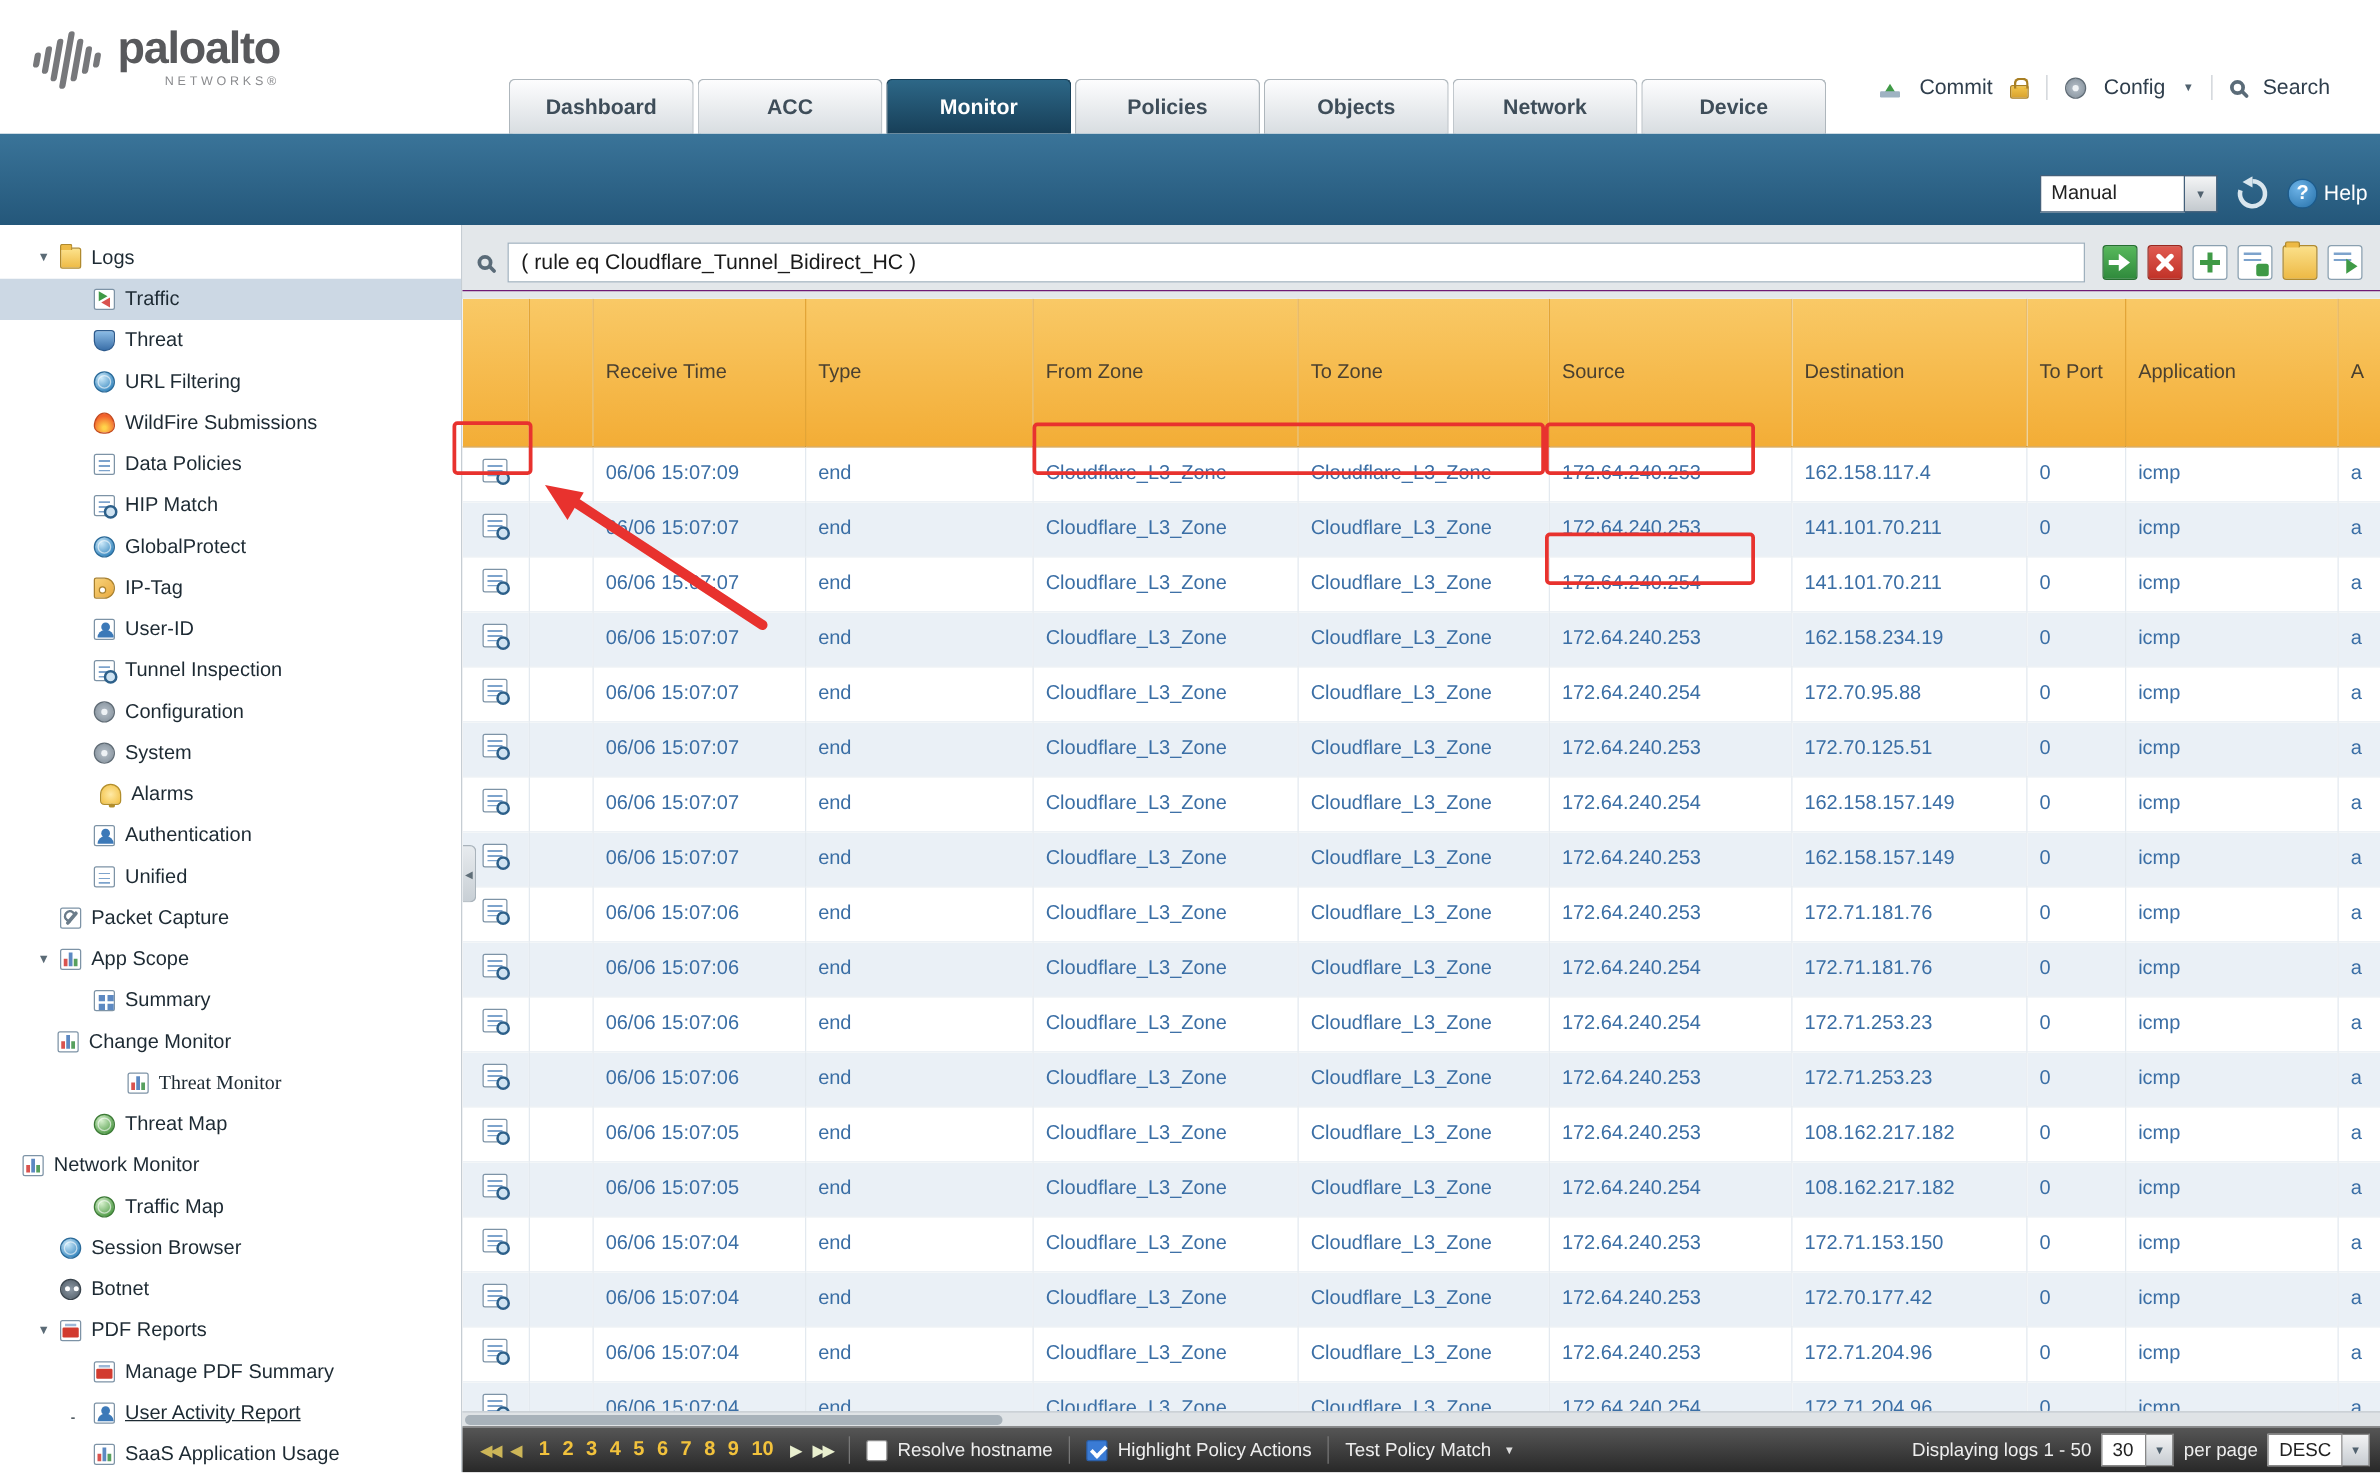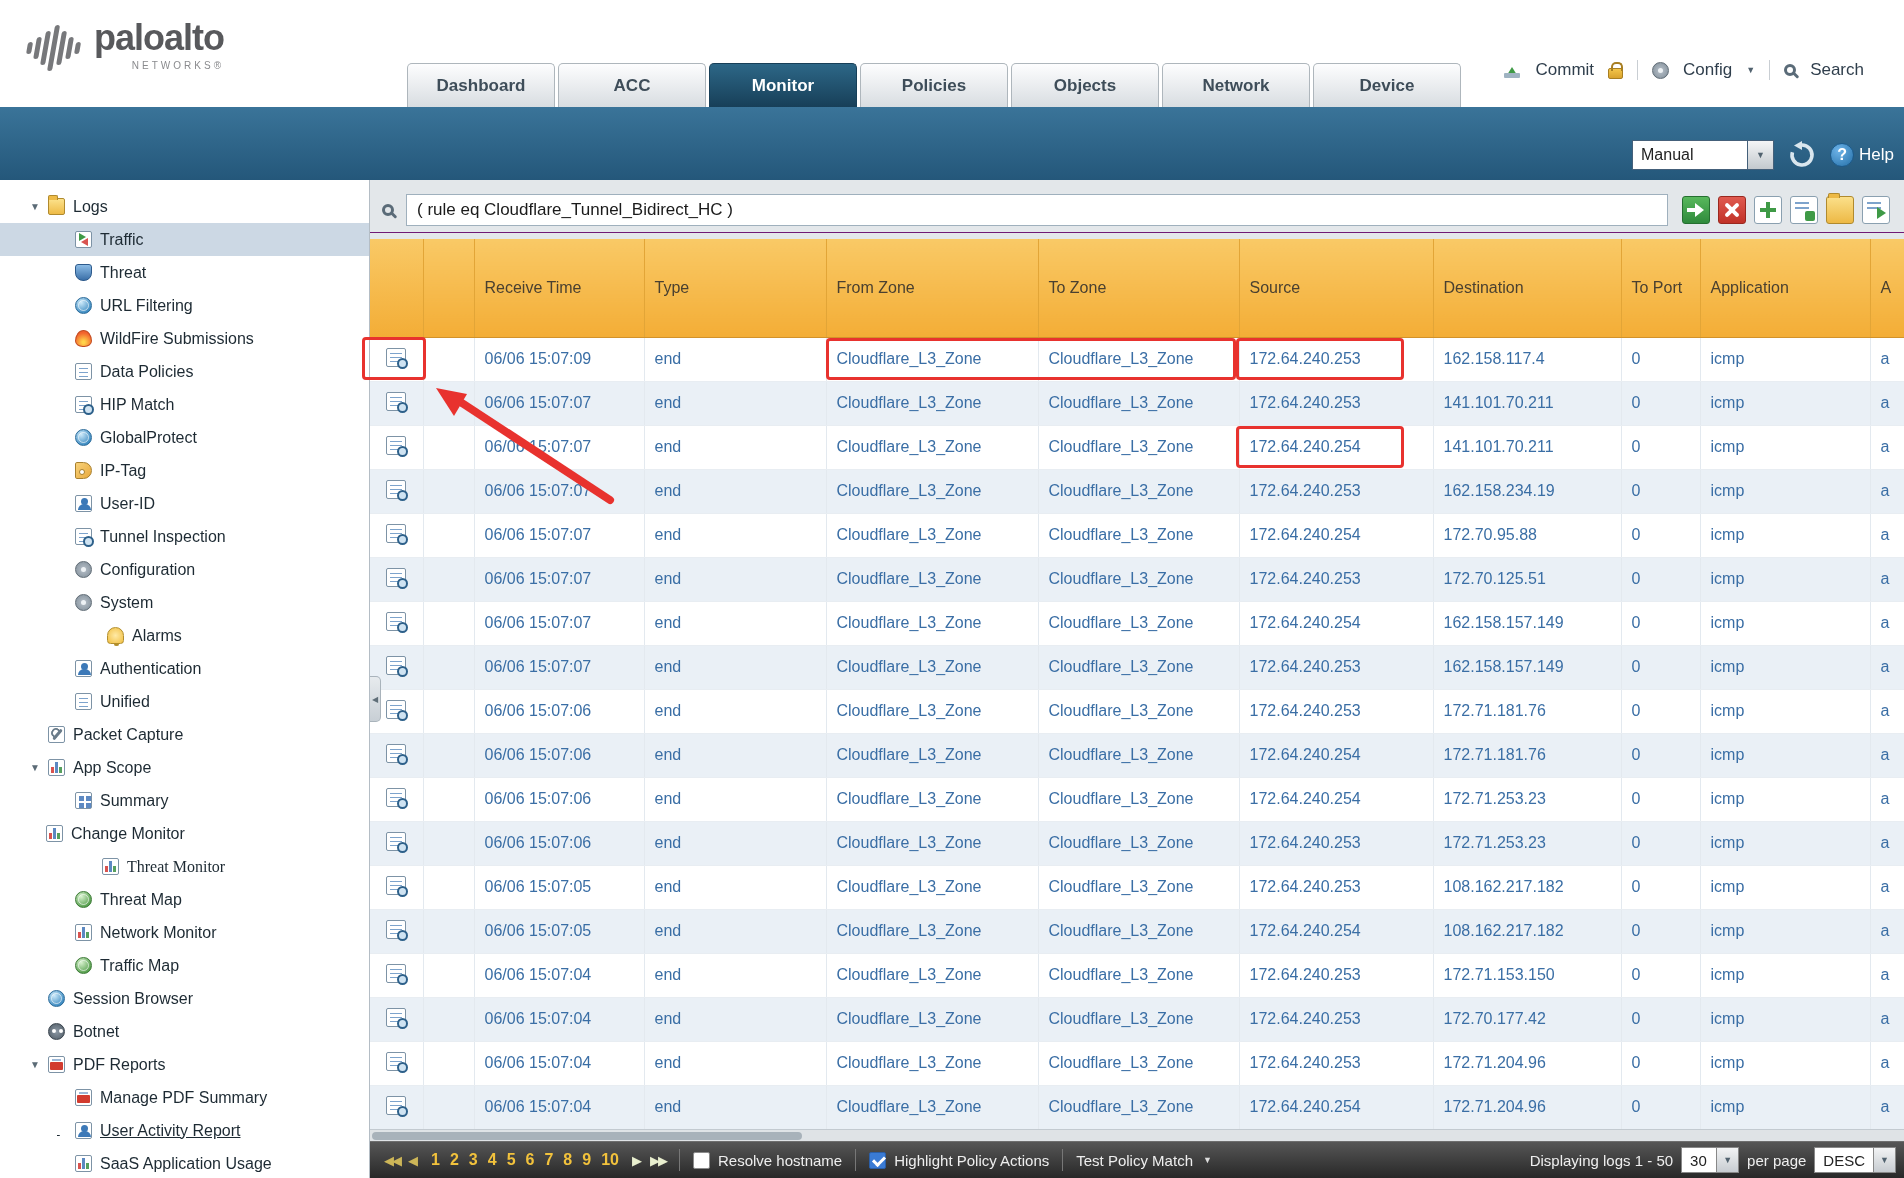--- a/index.html
+++ b/index.html
@@ -104,21 +104,21 @@
   .fbtn-save::after { content:""; position:absolute; right:2px; bottom:2px; width:10px; height:10px; background:#3f9a46; border-radius:2px; }
   .fbtn-open { background:linear-gradient(#fbe08a,#edb945); border:1px solid #b08a2e; }
   .fbtn-open::before { content:""; position:absolute; top:-4px; left:1px; width:10px; height:4px; background:#edb945; border:1px solid #b08a2e; border-bottom:none; border-radius:2px 2px 0 0; }
   .fbtn-export { background:#fff; border:1px solid #8aa0b0; }
   .fbtn-export::before { content:""; position:absolute; left:4px; right:8px; top:5px; height:10px; background:repeating-linear-gradient(to bottom,#7da3cc 0 2px,transparent 2px 5px); }
   .fbtn-export::after { content:""; position:absolute; right:-3px; bottom:4px; border:6px solid transparent; border-left:9px solid #3f9a46; }
 
   
   .tblwrap { position:absolute; top:59px; left:0; right:0; bottom:49px; overflow:hidden; background:#fff; }
   table.logs { border-collapse:collapse; table-layout:fixed; width:1534px; }
-  table.logs thead th { height:98px; background:linear-gradient(#f9c966,#f3ad36); color:#4a4030; font-size:16px; font-weight:normal;
+  table.logs thead th { height:118px; background:linear-gradient(#f9c966,#f3ad36); color:#4a4030; font-size:16px; font-weight:normal;
       text-align:left; padding:0 10px; border-right:1px solid #e2a537; border-bottom:1px solid #d2922a; white-space:nowrap; overflow:hidden; cursor:pointer; }
   table.logs tbody td { height:44px; font-size:16px; color:#3a6ea5; padding:0 10px; border-right:1px solid #e3e9ef;
       border-bottom:1px solid #e8edf2; white-space:nowrap; overflow:hidden; background:#fff; }
   table.logs tbody tr.alt td { background:#eaf0f6; }
   table.logs td.iconcell { text-align:center; padding:0; }
   table.logs td.iconcell .ic { margin:0; width:20px; height:19px; cursor:pointer; }
 
   .hscroll { position:absolute; left:0; right:0; bottom:37px; height:12px; background:#dfe3e6; border-top:1px solid #c3cad0; }
   .hscroll .thumb { position:absolute; left:2px; top:2px; width:430px; height:8px; background:#a8b2ba; border-radius:4px; }
 
@@ -275,21 +275,21 @@
         <div class="trow" style="padding-left: 57px;">
           <span class="exp">&nbsp;</span>
           <span class="ic ic-gear"></span>
           <span>Configuration</span>
         </div>
         <div class="trow" style="padding-left: 57px;">
           <span class="exp">&nbsp;</span>
           <span class="ic ic-gear"></span>
           <span>System</span>
         </div>
-        <div class="trow" style="padding-left: 89px;">
+        <div class="trow" style="padding-left: 62px;">
           <span class="exp">&nbsp;</span>
           <span class="ic ic-bell"></span>
           <span>Alarms</span>
         </div>
         <div class="trow" style="padding-left: 57px;">
           <span class="exp">&nbsp;</span>
           <span class="ic ic-person"></span>
           <span>Authentication</span>
         </div>
         <div class="trow" style="padding-left: 57px;">
@@ -320,21 +320,21 @@
         <div class="trow" style="padding-left: 84px; font-family: Liberation Serif, serif;">
           <span class="exp">&nbsp;</span>
           <span class="ic ic-chart"></span>
           <span>Threat Monitor</span>
         </div>
         <div class="trow" style="padding-left: 57px;">
           <span class="exp">&nbsp;</span>
           <span class="ic ic-map"></span>
           <span>Threat Map</span>
         </div>
-        <div class="trow" style="padding-left: 57px; text-align: center;">
+        <div class="trow" style=" text-align: center;">
           <span class="exp">&nbsp;</span>
           <span class="ic ic-chart"></span>
           <span>Network Monitor</span>
         </div>
         <div class="trow" style="padding-left: 57px;">
           <span class="exp">&nbsp;</span>
           <span class="ic ic-map"></span>
           <span>Traffic Map</span>
         </div>
         <div class="trow" style="padding-left: 30px;">

